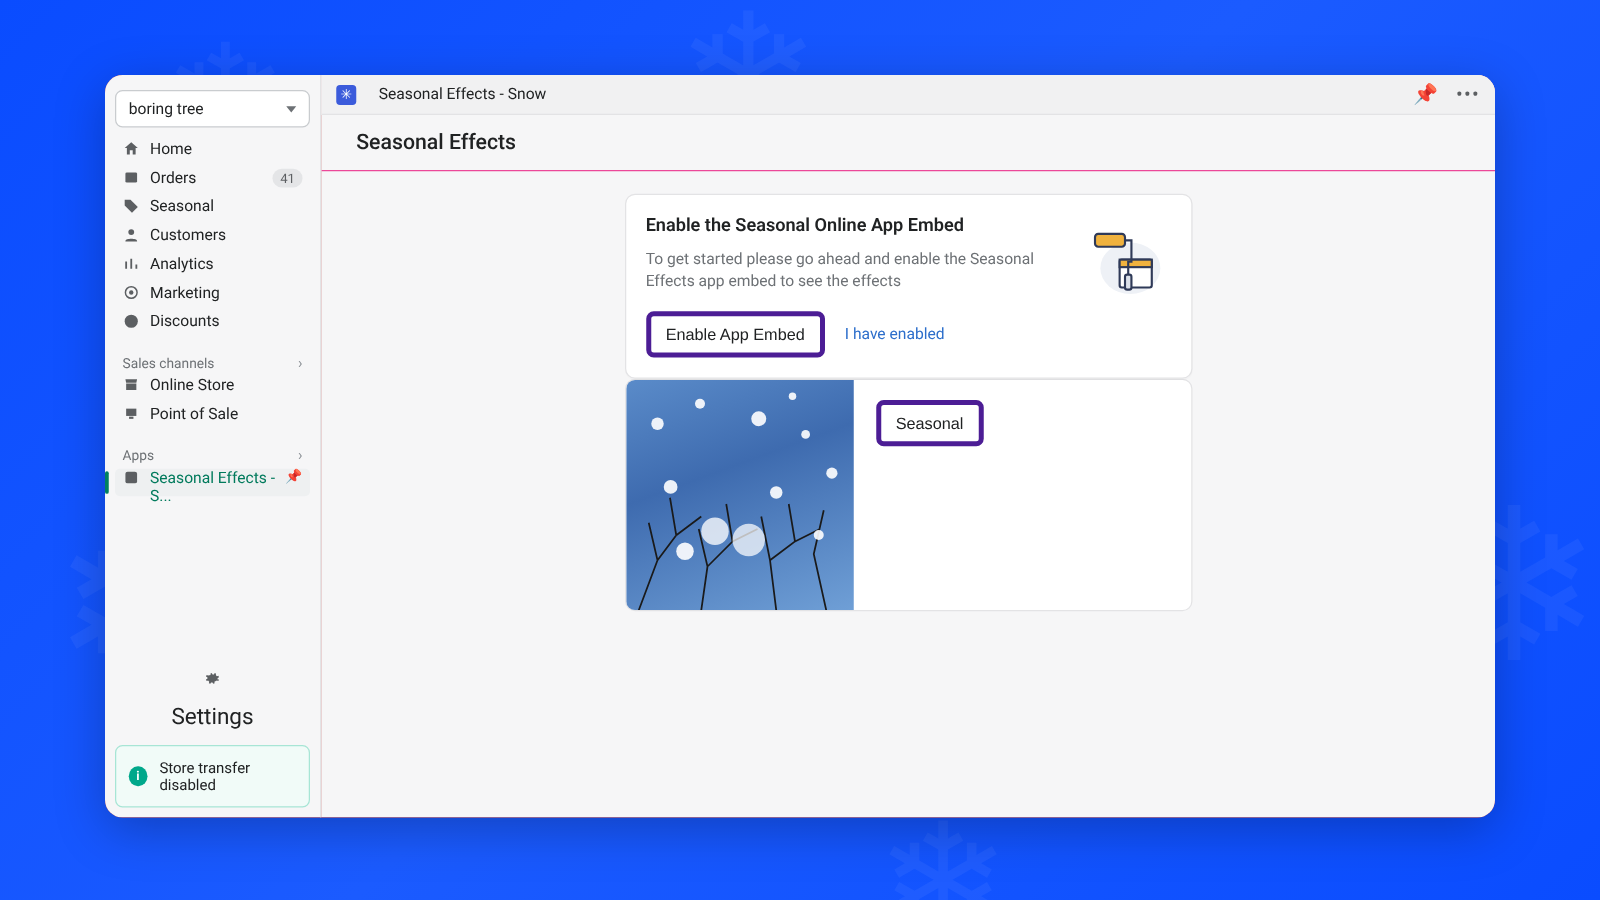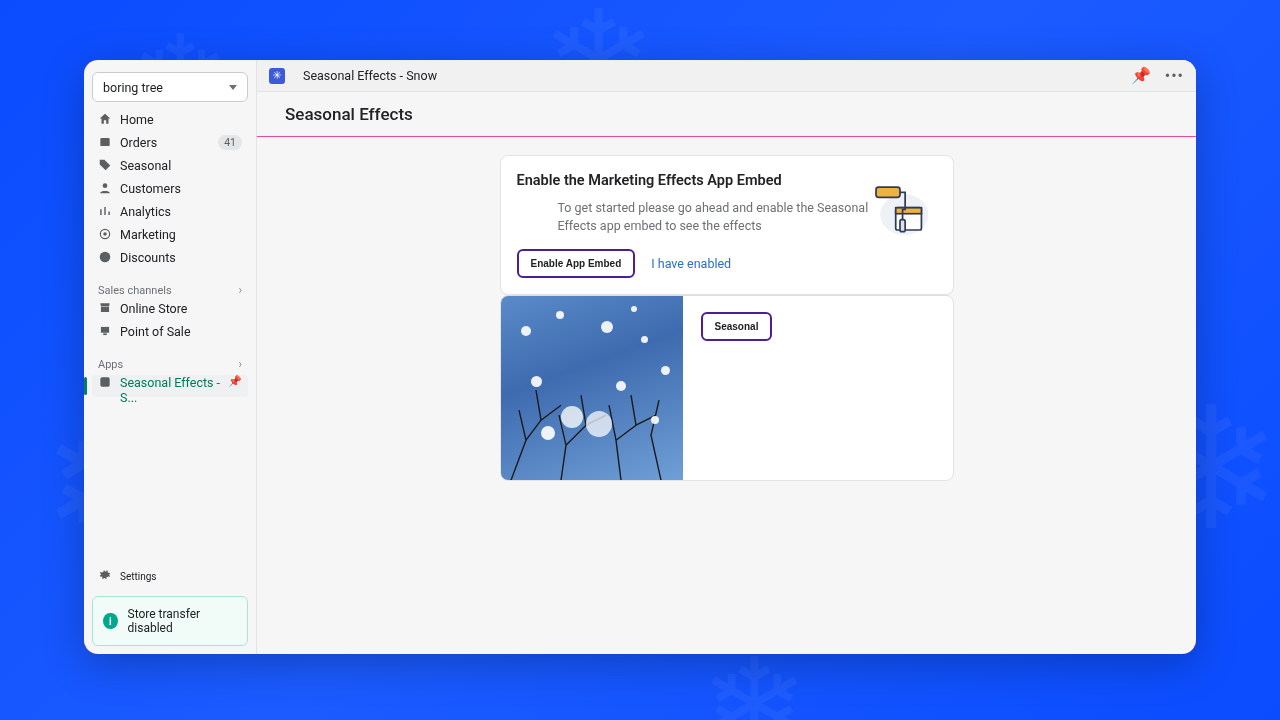--- a/index.html
+++ b/index.html
@@ -71,22 +71,22 @@
   .nav-item.active::before {
     content:""; position:absolute; left:-8px; top:2px; bottom:2px;
     width:3px; background:#008060; border-radius:2px;
   }
   .pin { margin-left:auto; color:#8c9196; font-size:11px; }
   .sidebar-bottom {
     margin-top:auto; display:flex; flex-direction:column; gap:8px;
   }
   .settings-item {
     display:flex; gap:8px; align-items:center;
-    font-size:10px; color:#202223; padding:4px 6px;
-    cursor:pointer; border-radius:4px;
+    font-size:18px; color:#202223; padding:4px 6px;
+    cursor:pointer; border-radius:4px;flex-direction:column;
   }
   .transfer-box {
     border:1px solid #a7e5d5; background:#f1fbf8;
     border-radius:6px; padding:10px;
     display:flex; gap:10px; align-items:center;
     font-size:12px; color:#202223;
   }
   .info-dot {
     width:16px;height:16px;border-radius:50%;
     background:#00a88b;color:#fff;font-size:10px;
@@ -113,27 +113,26 @@
   }
   .pagehdr h1 { font-size:17px; font-weight:500; color:#202223; }
   .content { flex:1; overflow:auto; padding:18px 0; display:flex; justify-content:center; }
   .col { width:454px; }
   .card {
     background:#fff; border:1px solid #e3e3e5; border-radius:8px;
     padding:16px; position:relative;
     box-shadow:0 1px 1px rgba(0,0,0,.02);
   }
   .card h2 { font-size:14.5px; font-weight:600; color:#202223; margin-bottom:10px; }
-  .card p { font-size:12.5px; color:#6d7175; line-height:1.45; max-width:320px;margin-left:41px; }
+  .card p { font-size:12.5px; color:#6d7175; line-height:1.45; max-width:320px; }
   .card-actions { margin-top:14px; display:flex; gap:16px; align-items:center;}
   .btn {
-    border:2px solid #4c1d95; background:#fff; color:#202223;
-    font-size:10px; padding:7px 12px; border-radius:6px;
+    border:4px solid #4c1d95; background:#fff; color:#202223;
+    font-size:13px; padding:7px 12px; border-radius:6px;
     cursor:pointer;
-    font-weight:bold;
   }
   .link { color:#2c6ecb; font-size:12.5px; cursor:pointer; }
   .illus {
     position:absolute; right:18px; top:26px;
     width:70px; height:60px;
   }
   .section-title { font-size:13.5px; font-weight:600; color:#202223; margin:18px 0 10px 0;}
   .effect-card {
     background:#fff; border:1px solid #e3e3e5; border-radius:8px;
     display:flex; overflow:hidden; height:186px;
@@ -294,21 +293,21 @@
       </div>
     </div>
 
     <div class="pagehdr">
       <h1>Seasonal Effects</h1>
     </div>
 
     <div class="content">
       <div class="col">
         <div class="card">
-          <h2>Enable the Marketing Effects App Embed</h2>
+          <h2>Enable the Seasonal Online App Embed</h2>
           <p>To get started please go ahead and enable the Seasonal Effects app embed to see the effects</p>
           <div class="card-actions">
             <button class="btn">Enable App Embed</button>
             <a class="link">I have enabled</a>
           </div>
           <svg class="illus" viewBox="0 0 80 70">
             <ellipse cx="45" cy="38" rx="28" ry="24" fill="#eef1f6"></ellipse>
             <rect x="35" y="30" width="30" height="26" rx="2" fill="#fff" stroke="#2f3a58" stroke-width="2"></rect>
             <rect x="35" y="30" width="30" height="7" fill="#f0b23e" stroke="#2f3a58" stroke-width="2"></rect>
             <rect x="12" y="6" width="28" height="12" rx="3" fill="#f0b23e" stroke="#2f3a58" stroke-width="2"></rect>

